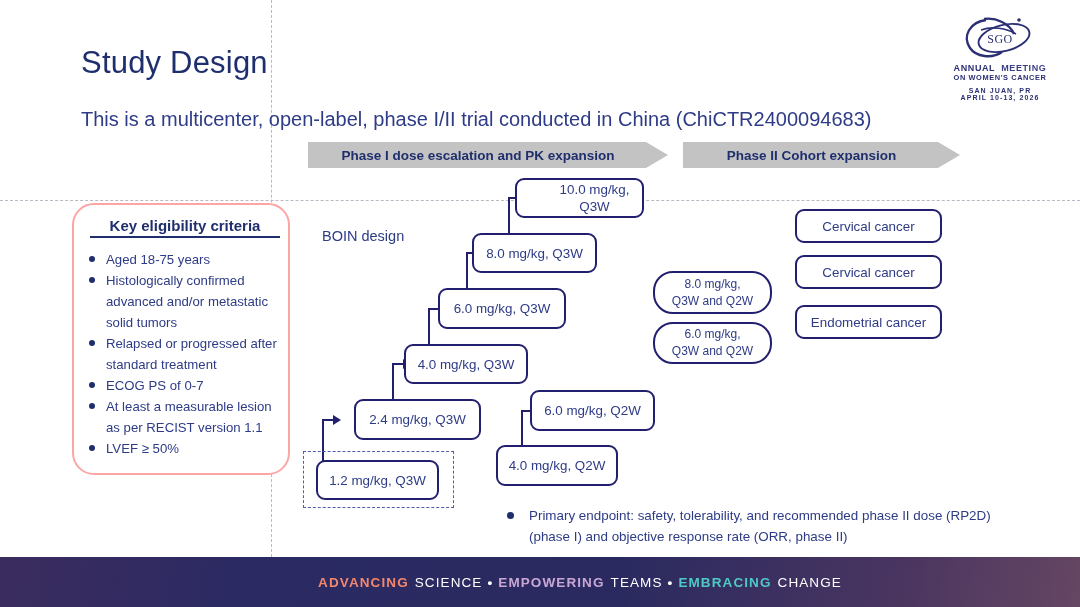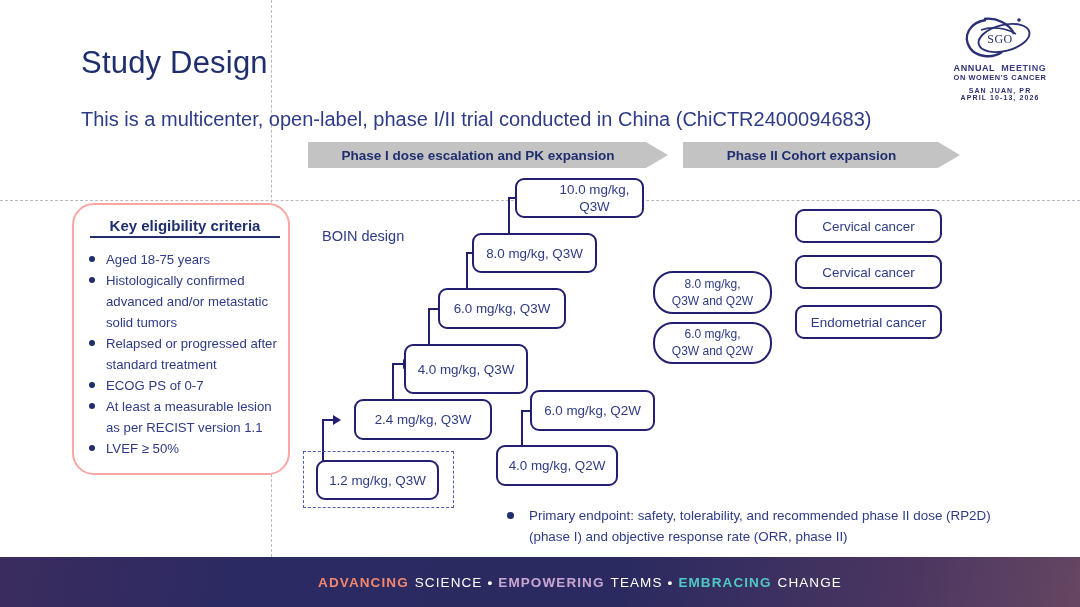--- a/index.html
+++ b/index.html
@@ -143,22 +143,22 @@
   <div class="arm" style="left:508px;top:197px;width:14px;height:2px;"></div>
   <div class="arrowhead" style="left:519px;top:193px;"></div>
 
   <div class="arm" style="left:521px;top:410px;width:2px;height:44px;"></div>
   <div class="arm" style="left:521px;top:410px;width:14px;height:2px;"></div>
   <div class="arrowhead" style="left:532px;top:406px;"></div>
 
   <div class="dashsel" style="left:303px;top:451px;width:151px;height:57px;"></div>
 
   <div class="fbox" style="left:316px;top:460px;width:123px;height:40px;">1.2 mg/kg, Q3W</div>
-  <div class="fbox" style="left:354px;top:399px;width:138px;height:41px;">2.4 mg/kg, Q3W</div>
-  <div class="fbox" style="left:404px;top:344px;width:124px;height:50px;">4.0 mg/kg, Q3W</div>
+  <div class="fbox" style="left:354px;top:399px;width:127px;height:41px;">2.4 mg/kg, Q3W</div>
+  <div class="fbox" style="left:404px;top:344px;width:124px;height:40px;">4.0 mg/kg, Q3W</div>
   <div class="fbox" style="left:438px;top:288px;width:128px;height:41px;">6.0 mg/kg, Q3W</div>
   <div class="fbox" style="left:472px;top:233px;width:125px;height:40px;">8.0 mg/kg, Q3W</div>
   <div class="fbox" style="left:515px;top:178px;width:129px;height:40px;padding-left:30px;">10.0 mg/kg, Q3W</div>
 
   <div class="fbox" style="left:496px;top:445px;width:122px;height:41px;">4.0 mg/kg, Q2W</div>
   <div class="fbox" style="left:530px;top:390px;width:125px;height:41px;">6.0 mg/kg, Q2W</div>
 
   <div class="fbox two" style="left:653px;top:271px;width:119px;height:43px;flex-direction:column;">
     <span>8.0 mg/kg,</span>
     <span>Q3W and Q2W</span>

